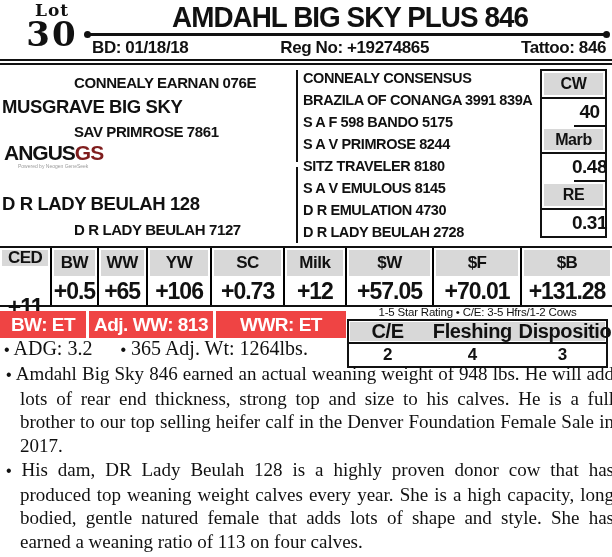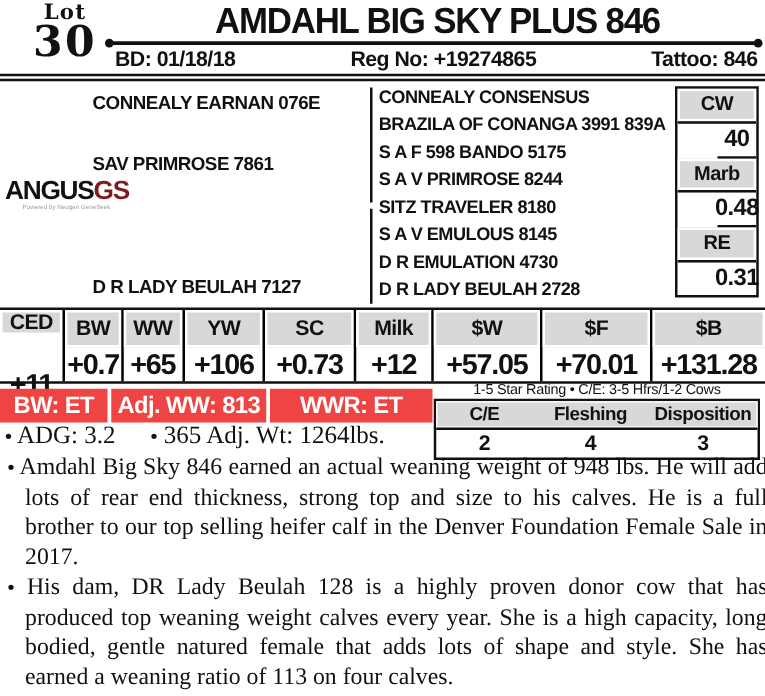--- a/index.html
+++ b/index.html
@@ -70,21 +70,21 @@
   .rec-box:nth-child(1){width:86px;} .rec-box:nth-child(2){width:124px;} .rec-box:nth-child(3){width:130px;}
 
   
   .star-block{position:absolute;left:347px;top:306px;width:261px;}
   .star-caption{font-size:11.5px;text-align:center;letter-spacing:-.2px;}
   .star-table{border:2px solid #111;margin-top:1px;}
   .star-head{display:flex;background:#d8d8d8;box-shadow:inset 0 0 0 1px #fff;
              border-bottom:2px solid #111;height:21px;align-items:center;}
   .star-vals{display:flex;height:22px;align-items:center;}
   .star-head span,.star-vals span{font-weight:bold;text-align:center;letter-spacing:-.4px;}
-  .star-head span{font-size:15px;} .star-vals span{font-size:17px;}
+  .star-head span{font-size:20px;} .star-vals span{font-size:17px;}
   .sc1{width:30%;} .sc2{width:36%;} .sc3{width:34%;}
 
   
   .stats-line{position:absolute;left:4px;top:337px;font-family:"Liberation Serif",serif;
               font-size:20px;white-space:nowrap;}
   .stats-line .sep{display:inline-block;width:18px;}
   .notes{position:absolute;left:6px;top:362px;width:608px;font-family:"Liberation Serif",serif;
          font-size:19px;line-height:23.5px;text-align:justify;}
   .note{padding-left:14px;text-indent:-14px;margin:0 0 1px 0;}
   .bullet{font-family:"Liberation Sans",sans-serif;font-size:16px;}
@@ -101,27 +101,29 @@
   <div class="page-title">AMDAHL BIG SKY PLUS 846</div>
   <div class="title-rule"></div>
   <div class="bd-row">
     <span>BD: 01/18/18</span>
     <span>Reg No: +19274865</span>
     <span>Tattoo: 846</span>
   </div>
   <div class="header-sep"></div>
 
   <div class="ped-name gp" style="left:74px;top:74px;">CONNEALY EARNAN 076E</div>
+  <div class="ped-name parent" style="left:2px;top:96px;">MUSGRAVE BIG SKY</div>
   <div class="ped-name gp" style="left:74px;top:123px;">SAV PRIMROSE 7861</div>
 
   <div class="angus-logo">
     <span class="angus-main">ANGUS</span><span class="angus-suffix">GS</span>
     <div class="angus-tag">Powered by Neogen GeneSeek</div>
   </div>
 
+  <div class="ped-name parent" style="left:2px;top:193px;">D R LADY BEULAH 128</div>
   <div class="ped-name gp" style="left:74px;top:221px;">D R LADY BEULAH 7127</div>
 
   <div class="ped-divider seg1"></div>
   <div class="ped-divider seg2"></div>
 
   <div class="right-col">
     <div>CONNEALY CONSENSUS</div>
     <div>BRAZILA OF CONANGA 3991 839A</div>
     <div>S A F 598 BANDO 5175</div>
     <div>S A V PRIMROSE 8244</div>
@@ -140,21 +142,21 @@
     <div class="cell val">0.31</div>
   </div>
 
   <div class="epd">
     <div class="epd-col">
         <div class="epd-h">CED</div>
         <div class="epd-v">+11</div>
       </div>
     <div class="epd-col">
         <div class="epd-h">BW</div>
-        <div class="epd-v">+0.7</div>
+        <div class="epd-v">+0.5</div>
       </div>
     <div class="epd-col">
         <div class="epd-h">WW</div>
         <div class="epd-v">+65</div>
       </div>
     <div class="epd-col">
         <div class="epd-h">YW</div>
         <div class="epd-v">+106</div>
       </div>
     <div class="epd-col">

